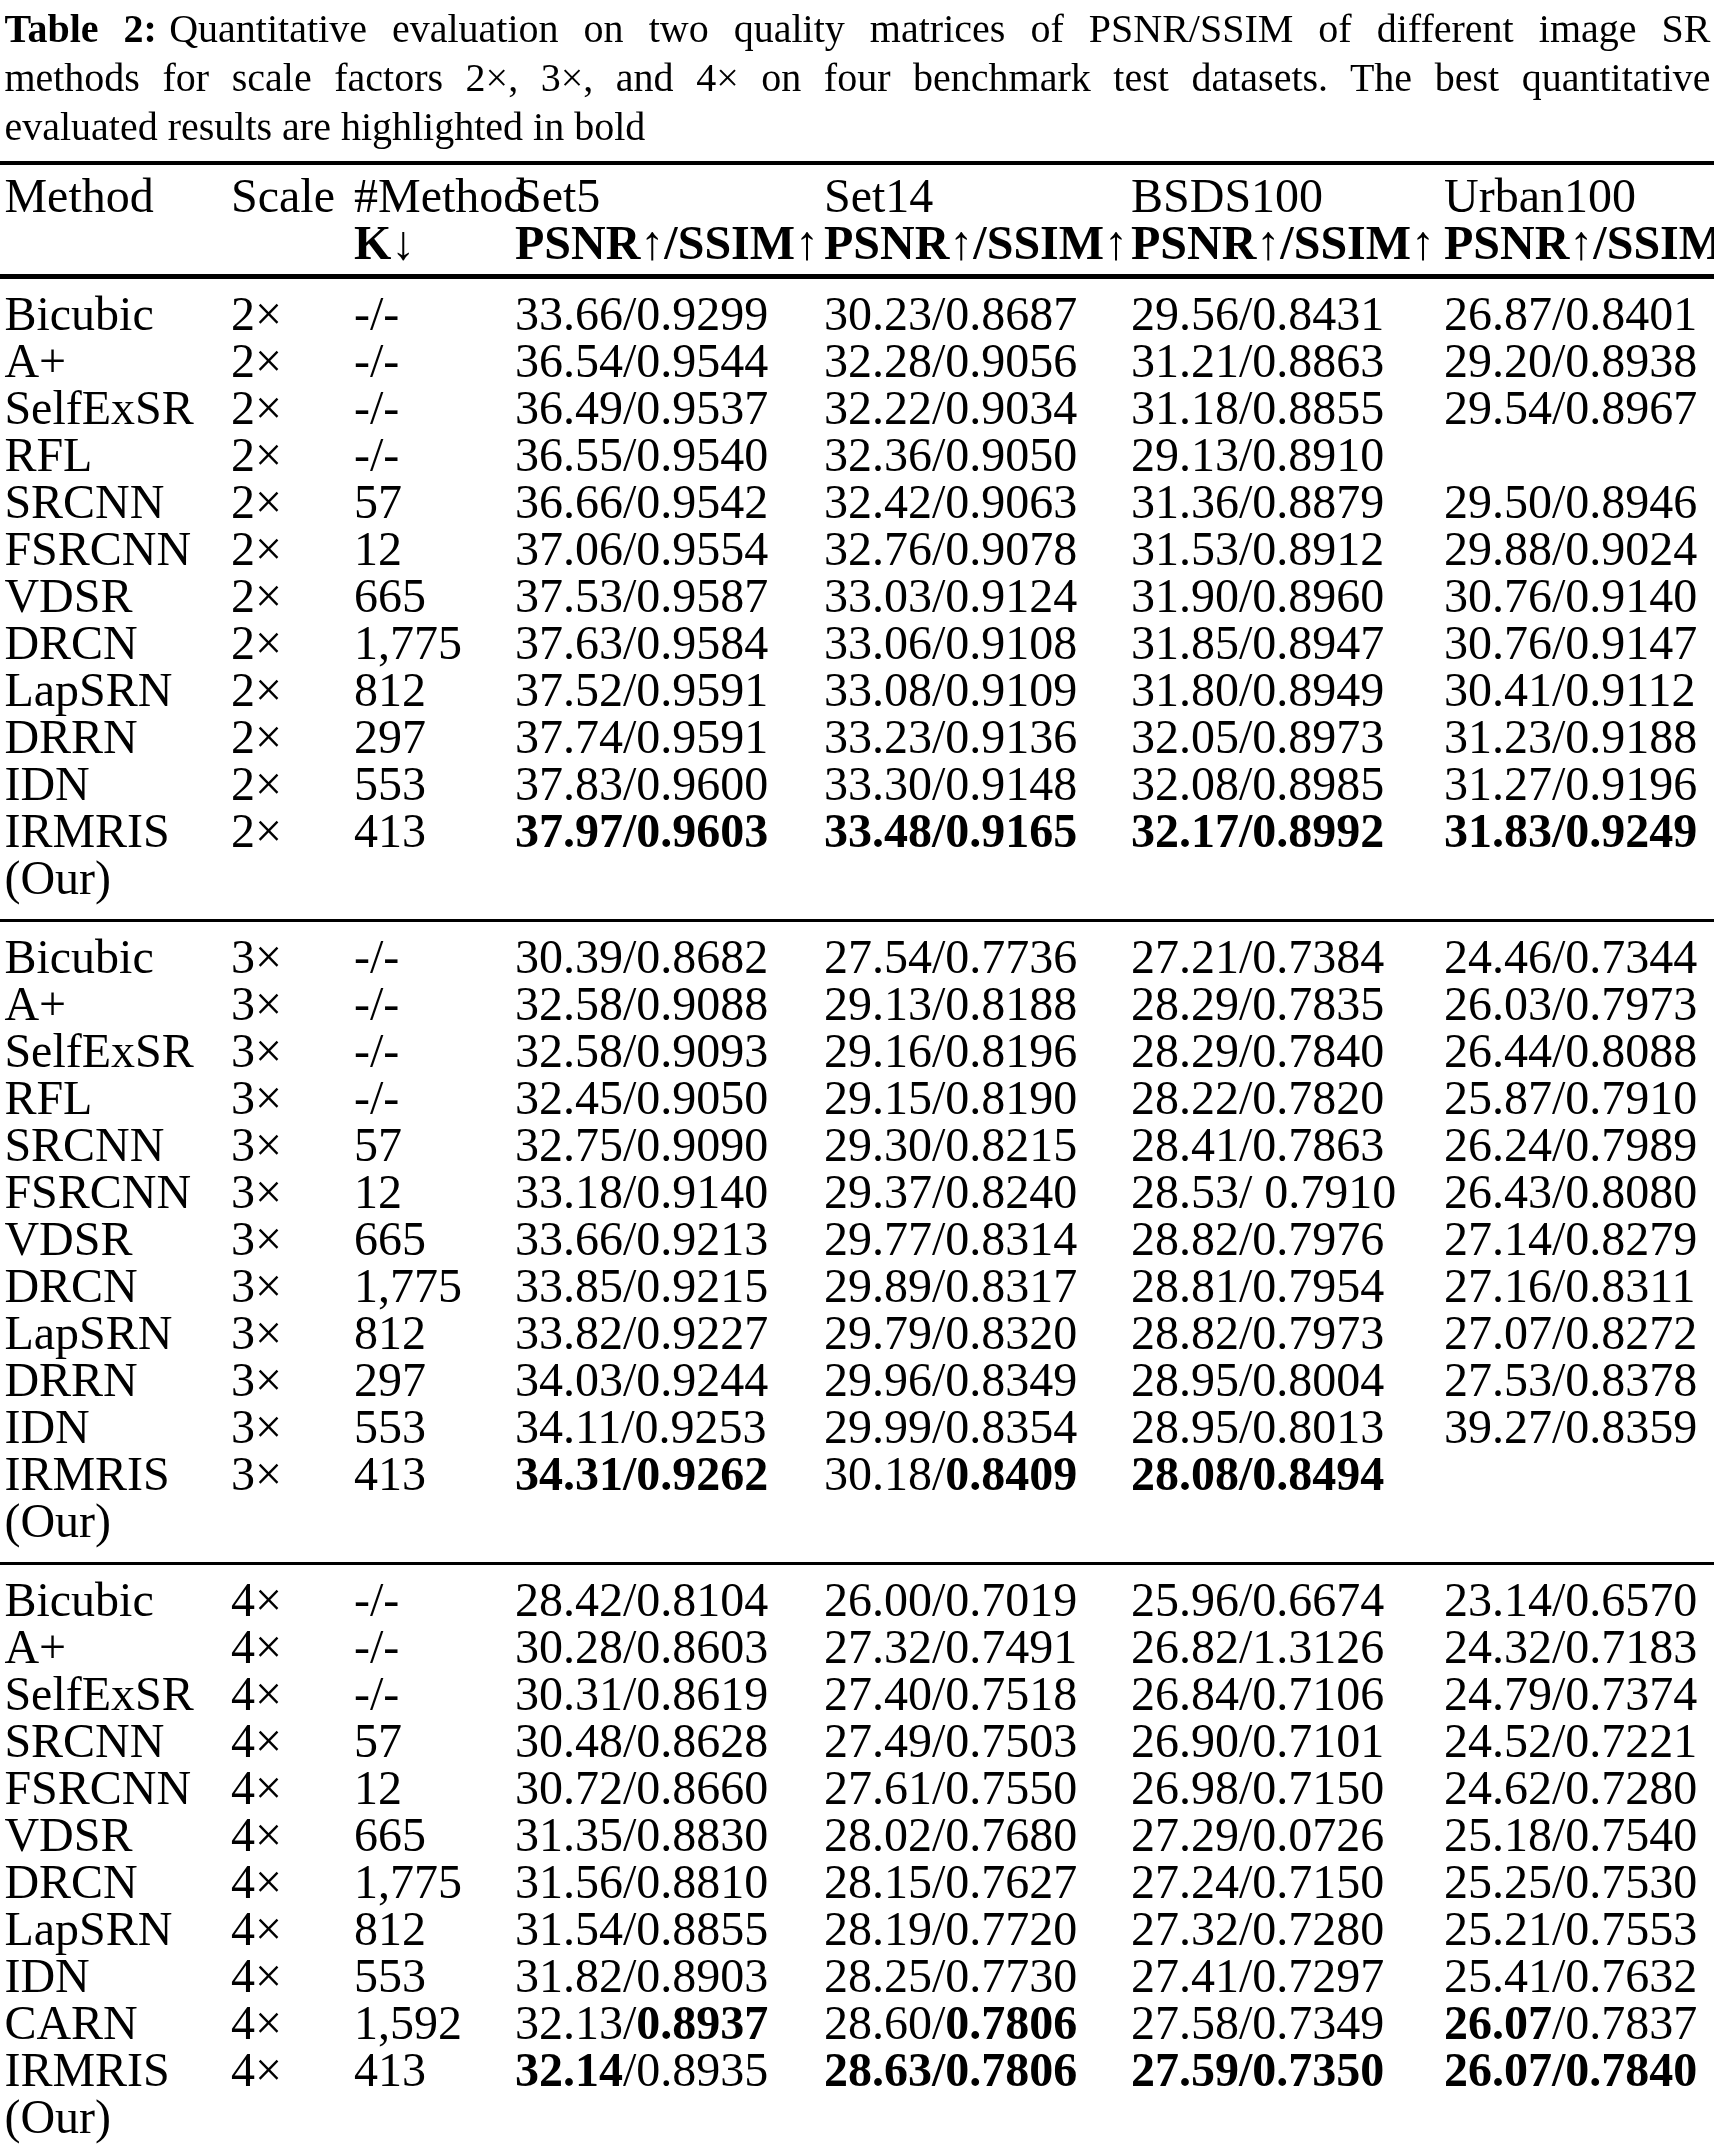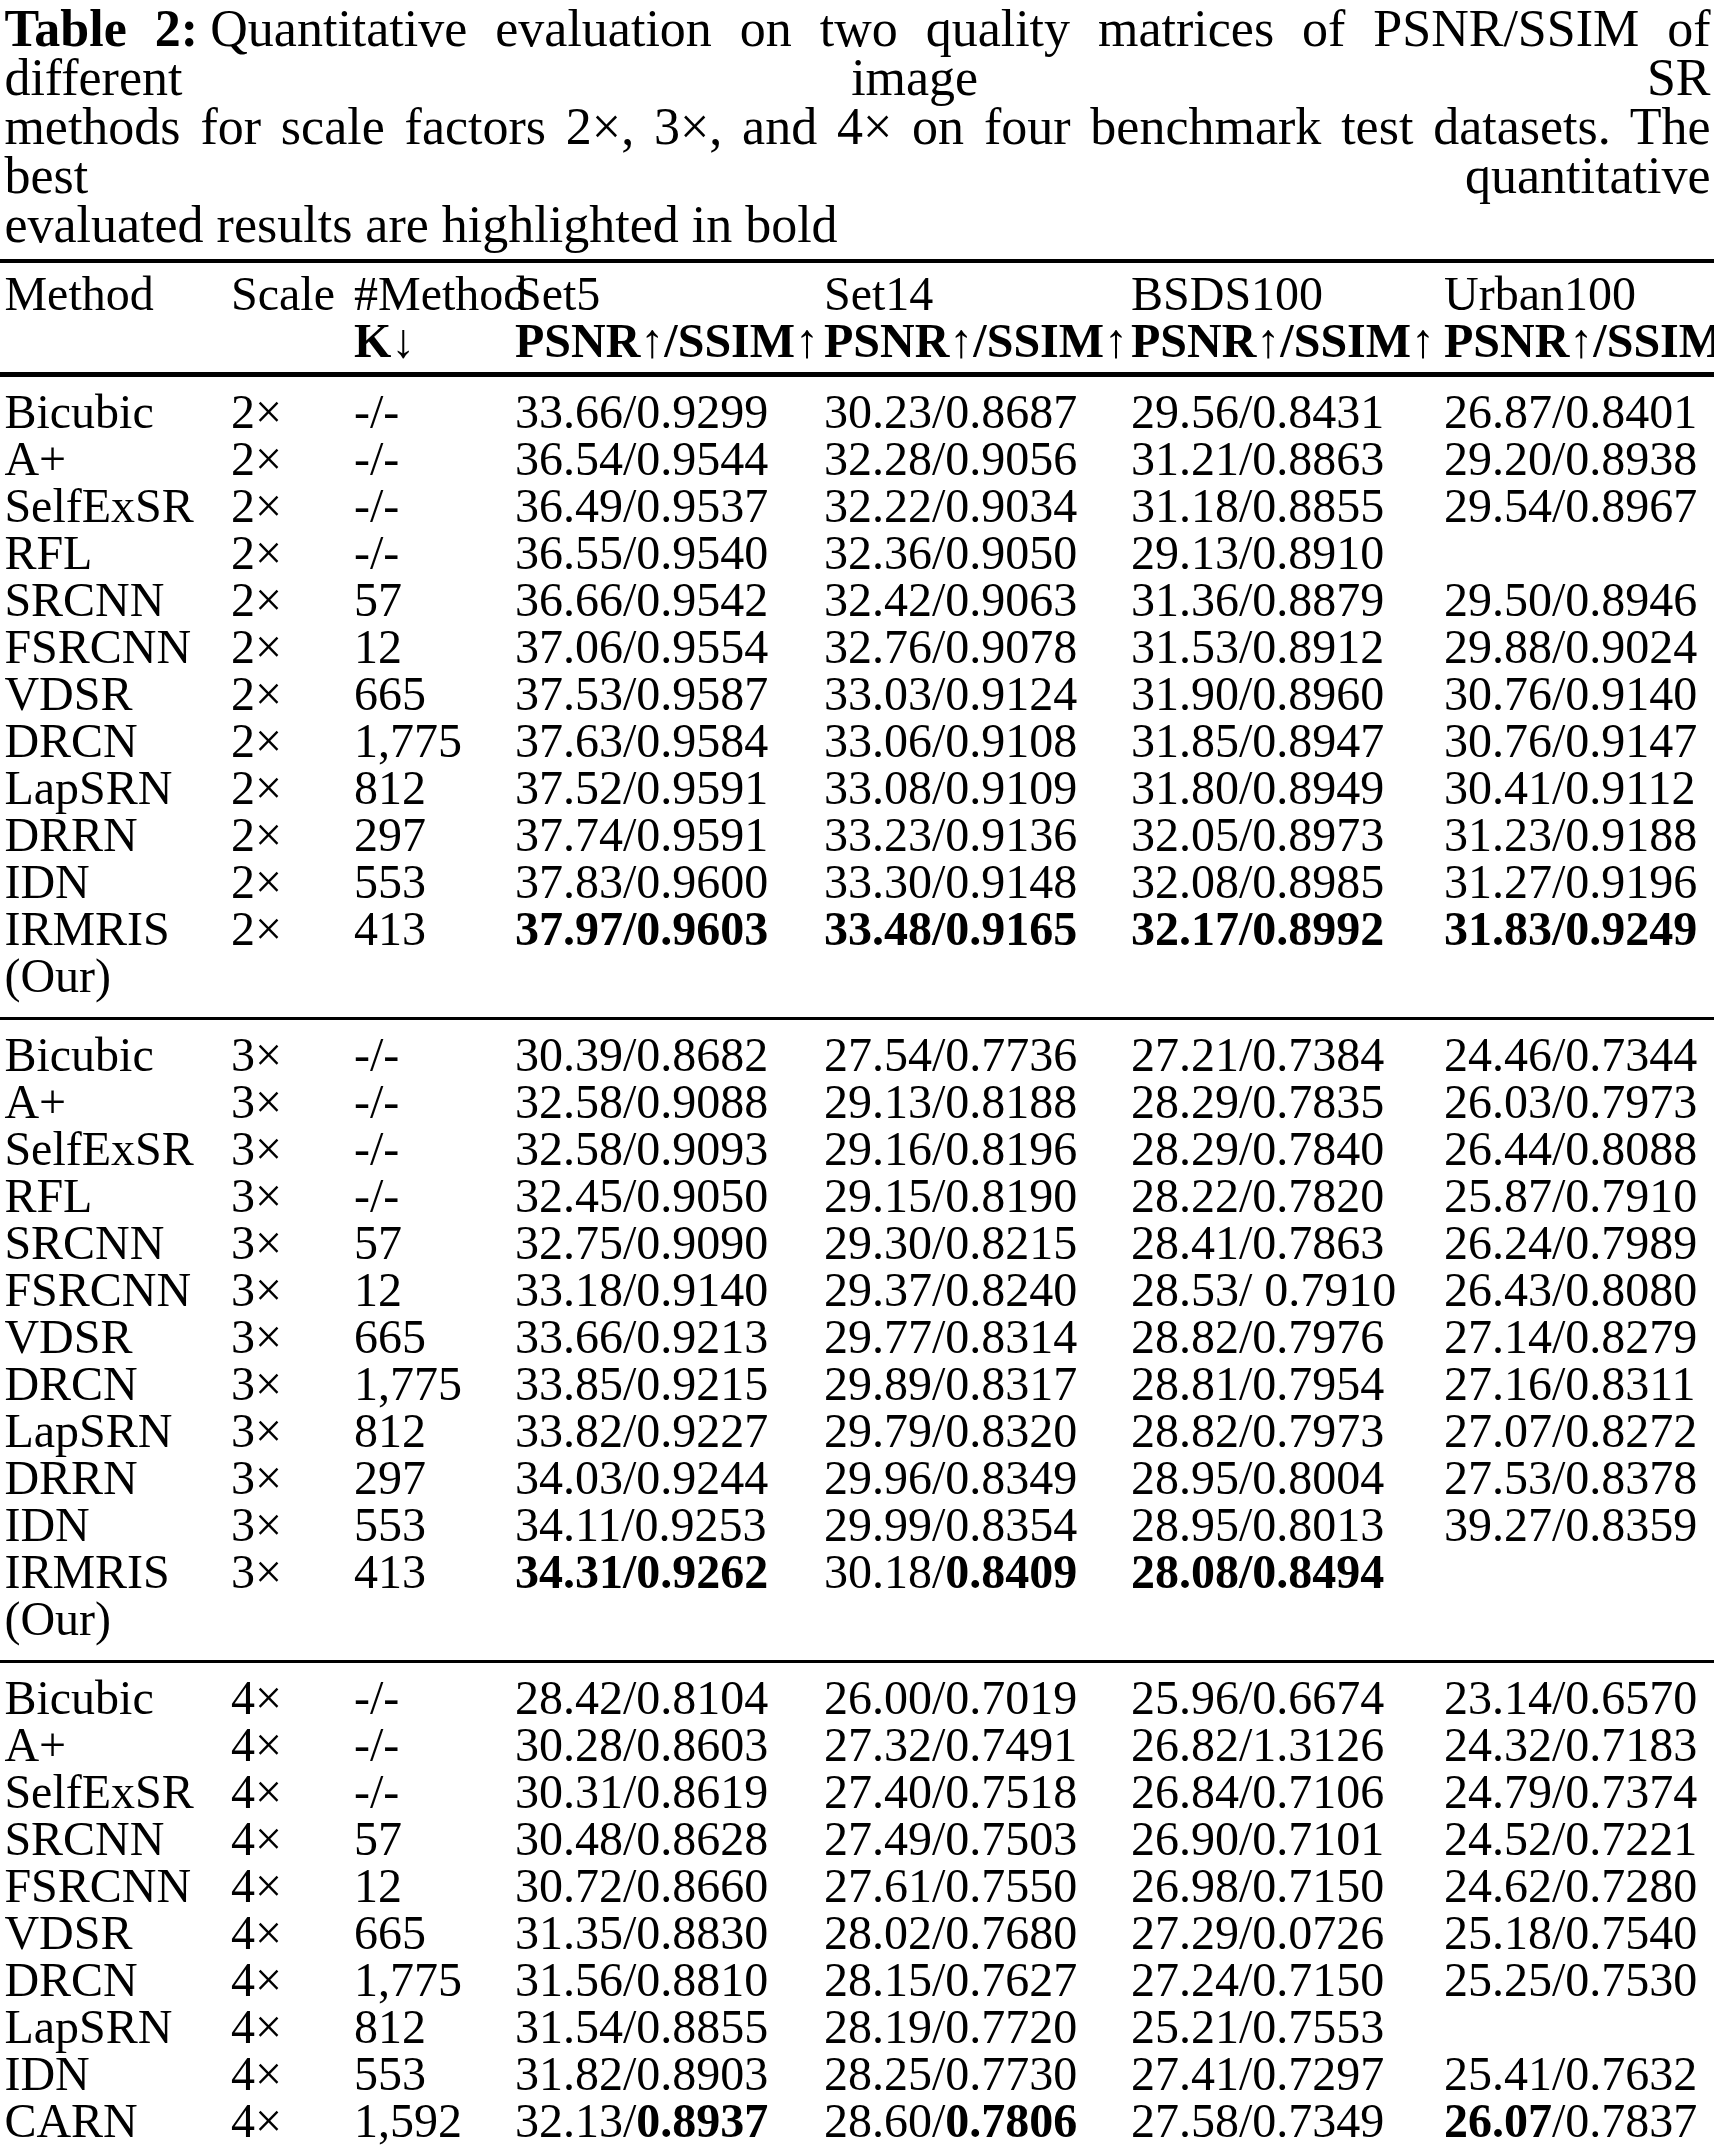--- a/index.html
+++ b/index.html
@@ -12,21 +12,21 @@
   }
   .page {
     width: 1714px;
     height: 2145px;
     overflow: hidden;
     box-sizing: border-box;
     padding-top: 3.5px;
   }
   
   .caption {
-    font-size: 52px;
+    font-size: 40px;
     line-height: 49px;
     padding: 0 3.5px 0 4.4px;
   }
   .cap-line { white-space: nowrap; }
   .cap-just {
     white-space: normal;
     text-align: justify;
     text-align-last: justify;
   }
   .cap-label {
@@ -383,20 +383,21 @@
             <div class="cell metric"><span>28.15/0.7627</span></div>
             <div class="cell metric"><span>27.24/0.7150</span></div>
             <div class="cell metric"><span>25.25/0.7530</span></div>
           </div>
           <div class="row">
             <div class="cell method"><div>LapSRN</div></div>
             <div class="cell">4×</div>
             <div class="cell">812</div>
             <div class="cell metric"><span>31.54/0.8855</span></div>
             <div class="cell metric"><span>28.19/0.7720</span></div>
+            <div class="cell metric"><span>27.32/0.7280</span></div>
             <div class="cell metric"><span>25.21/0.7553</span></div>
           </div>
           <div class="row">
             <div class="cell method"><div>IDN</div></div>
             <div class="cell">4×</div>
             <div class="cell">553</div>
             <div class="cell metric"><span>31.82/0.8903</span></div>
             <div class="cell metric"><span>28.25/0.7730</span></div>
             <div class="cell metric"><span>27.41/0.7297</span></div>
             <div class="cell metric"><span>25.41/0.7632</span></div>

